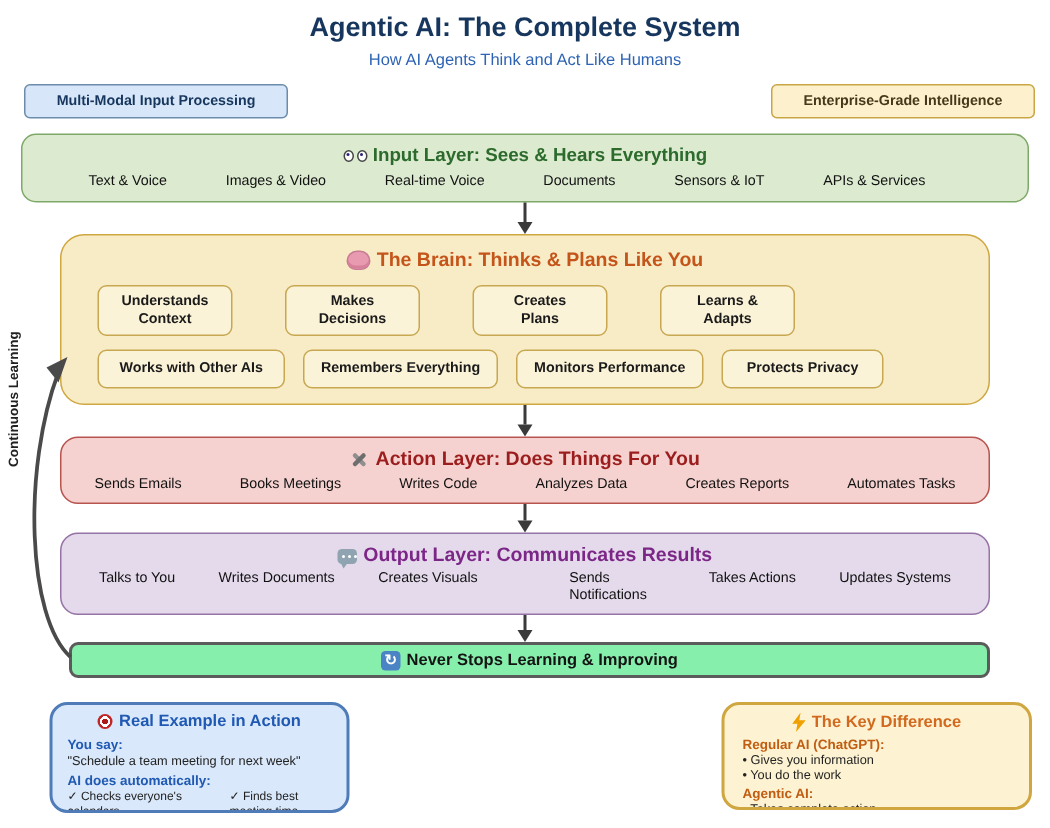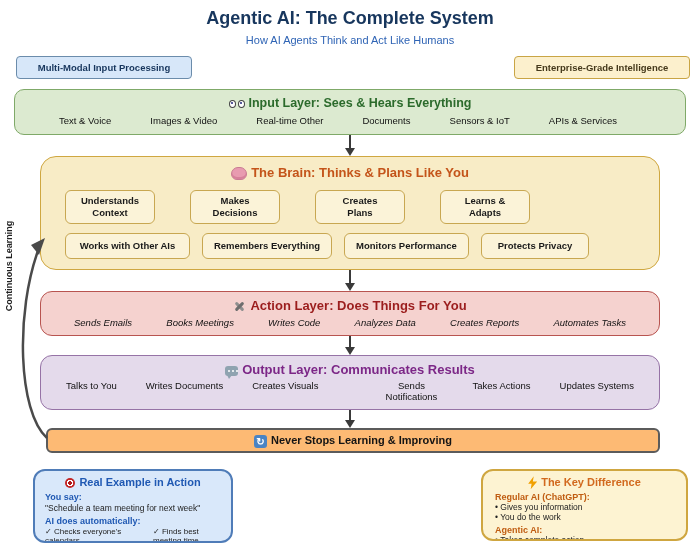--- a/index.html
+++ b/index.html
@@ -38,29 +38,29 @@
   .brain-row2{gap:12px;}
   .cap{box-sizing:border-box;background:#fbf3d8;border:1px solid #c8a751;border-radius:6px;
        text-align:center;font-size:9.5px;font-weight:bold;color:#1a1a1a;line-height:12px;}
   .cap-sm{width:90px;padding:4px 2px;}
   .cap-wide{padding:6px 2px;white-space:nowrap;}
   .w130{width:130px}.w125{width:125px}.w98{width:108px}
   
   .action-box{margin:0 40px;background:#f5d2cf;border:1.5px solid #b85450;border-radius:12px;
               padding:5px 0 7px;}
   .action-box .layer-title{font-size:13px;color:#9b1d1d;line-height:17px;}
-  .action-box .items-row{margin-top:3px;padding:0 33px;font-style:italic;}
+  .action-box .items-row{margin-top:3px;padding:0 22px;}
   
   .output-box{margin:0 40px;background:#e4daeb;border:1.5px solid #9673a6;border-radius:12px;
               padding:5px 0 5px;}
   .output-box .layer-title{font-size:13px;color:#7c2787;line-height:17px;}
   .output-box .items-row{margin-top:2px;padding:0 25px;min-height:24px;}
-  .out-wrap{white-space:normal !important;width:64px;text-align:center;line-height:11px;margin-left:32px;}
-  
-  .never-bar{margin:0 40px 0 46px;background:#fdba74;border:2px solid #5b5b5b;border-radius:6px;
+  .out-wrap{white-space:normal !important;width:64px;text-align:left;line-height:11px;margin-left:32px;}
+  
+  .never-bar{margin:0 40px 0 46px;background:#86efac;border:2px solid #5b5b5b;border-radius:6px;
              padding:3px 4px;text-align:center;font-size:11px;font-weight:bold;color:#141414;line-height:14px;}
   
   .bottom-row{display:flex;justify-content:space-between;margin:16px 12px 0 33px;}
   .example-box{box-sizing:border-box;width:200px;height:74px;background:#d9e8fa;border:2px solid #4f7cb8;
                border-radius:12px;padding:5px 10px;overflow:hidden;}
   .example-box .bx-title{text-align:center;font-size:11px;font-weight:bold;color:#2059b3;line-height:13px;}
   .mini-label{font-size:9px;font-weight:bold;color:#2059b3;line-height:10px;margin-top:3px;}
   .mini-text{font-size:8.5px;color:#222;line-height:10px;margin-top:1px;}
   .checks{display:grid;grid-template-columns:108px auto;font-size:8px;color:#222;line-height:9.5px;margin-top:1px;}
   .diff-box{box-sizing:border-box;width:207px;height:72px;background:#fdf3d2;border:2px solid #cfa640;
@@ -109,21 +109,21 @@
   </div>
 
   <div class="layer input-box">
     <div class="layer-title"><span class="eyes">
           <span class="eye"></span>
           <span class="eye"></span>
         </span><span>Input Layer: Sees &amp; Hears Everything</span></div>
     <div class="items-row">
       <span>Text &amp; Voice</span>
       <span>Images &amp; Video</span>
-      <span>Real-time Other</span>
+      <span>Real-time Voice</span>
       <span>Documents</span>
       <span>Sensors &amp; IoT</span>
       <span>APIs &amp; Services</span>
     </div>
   </div>
 
   <div class="varrow a1">
       <div class="stem"></div>
       <div class="head"></div>
     </div>

